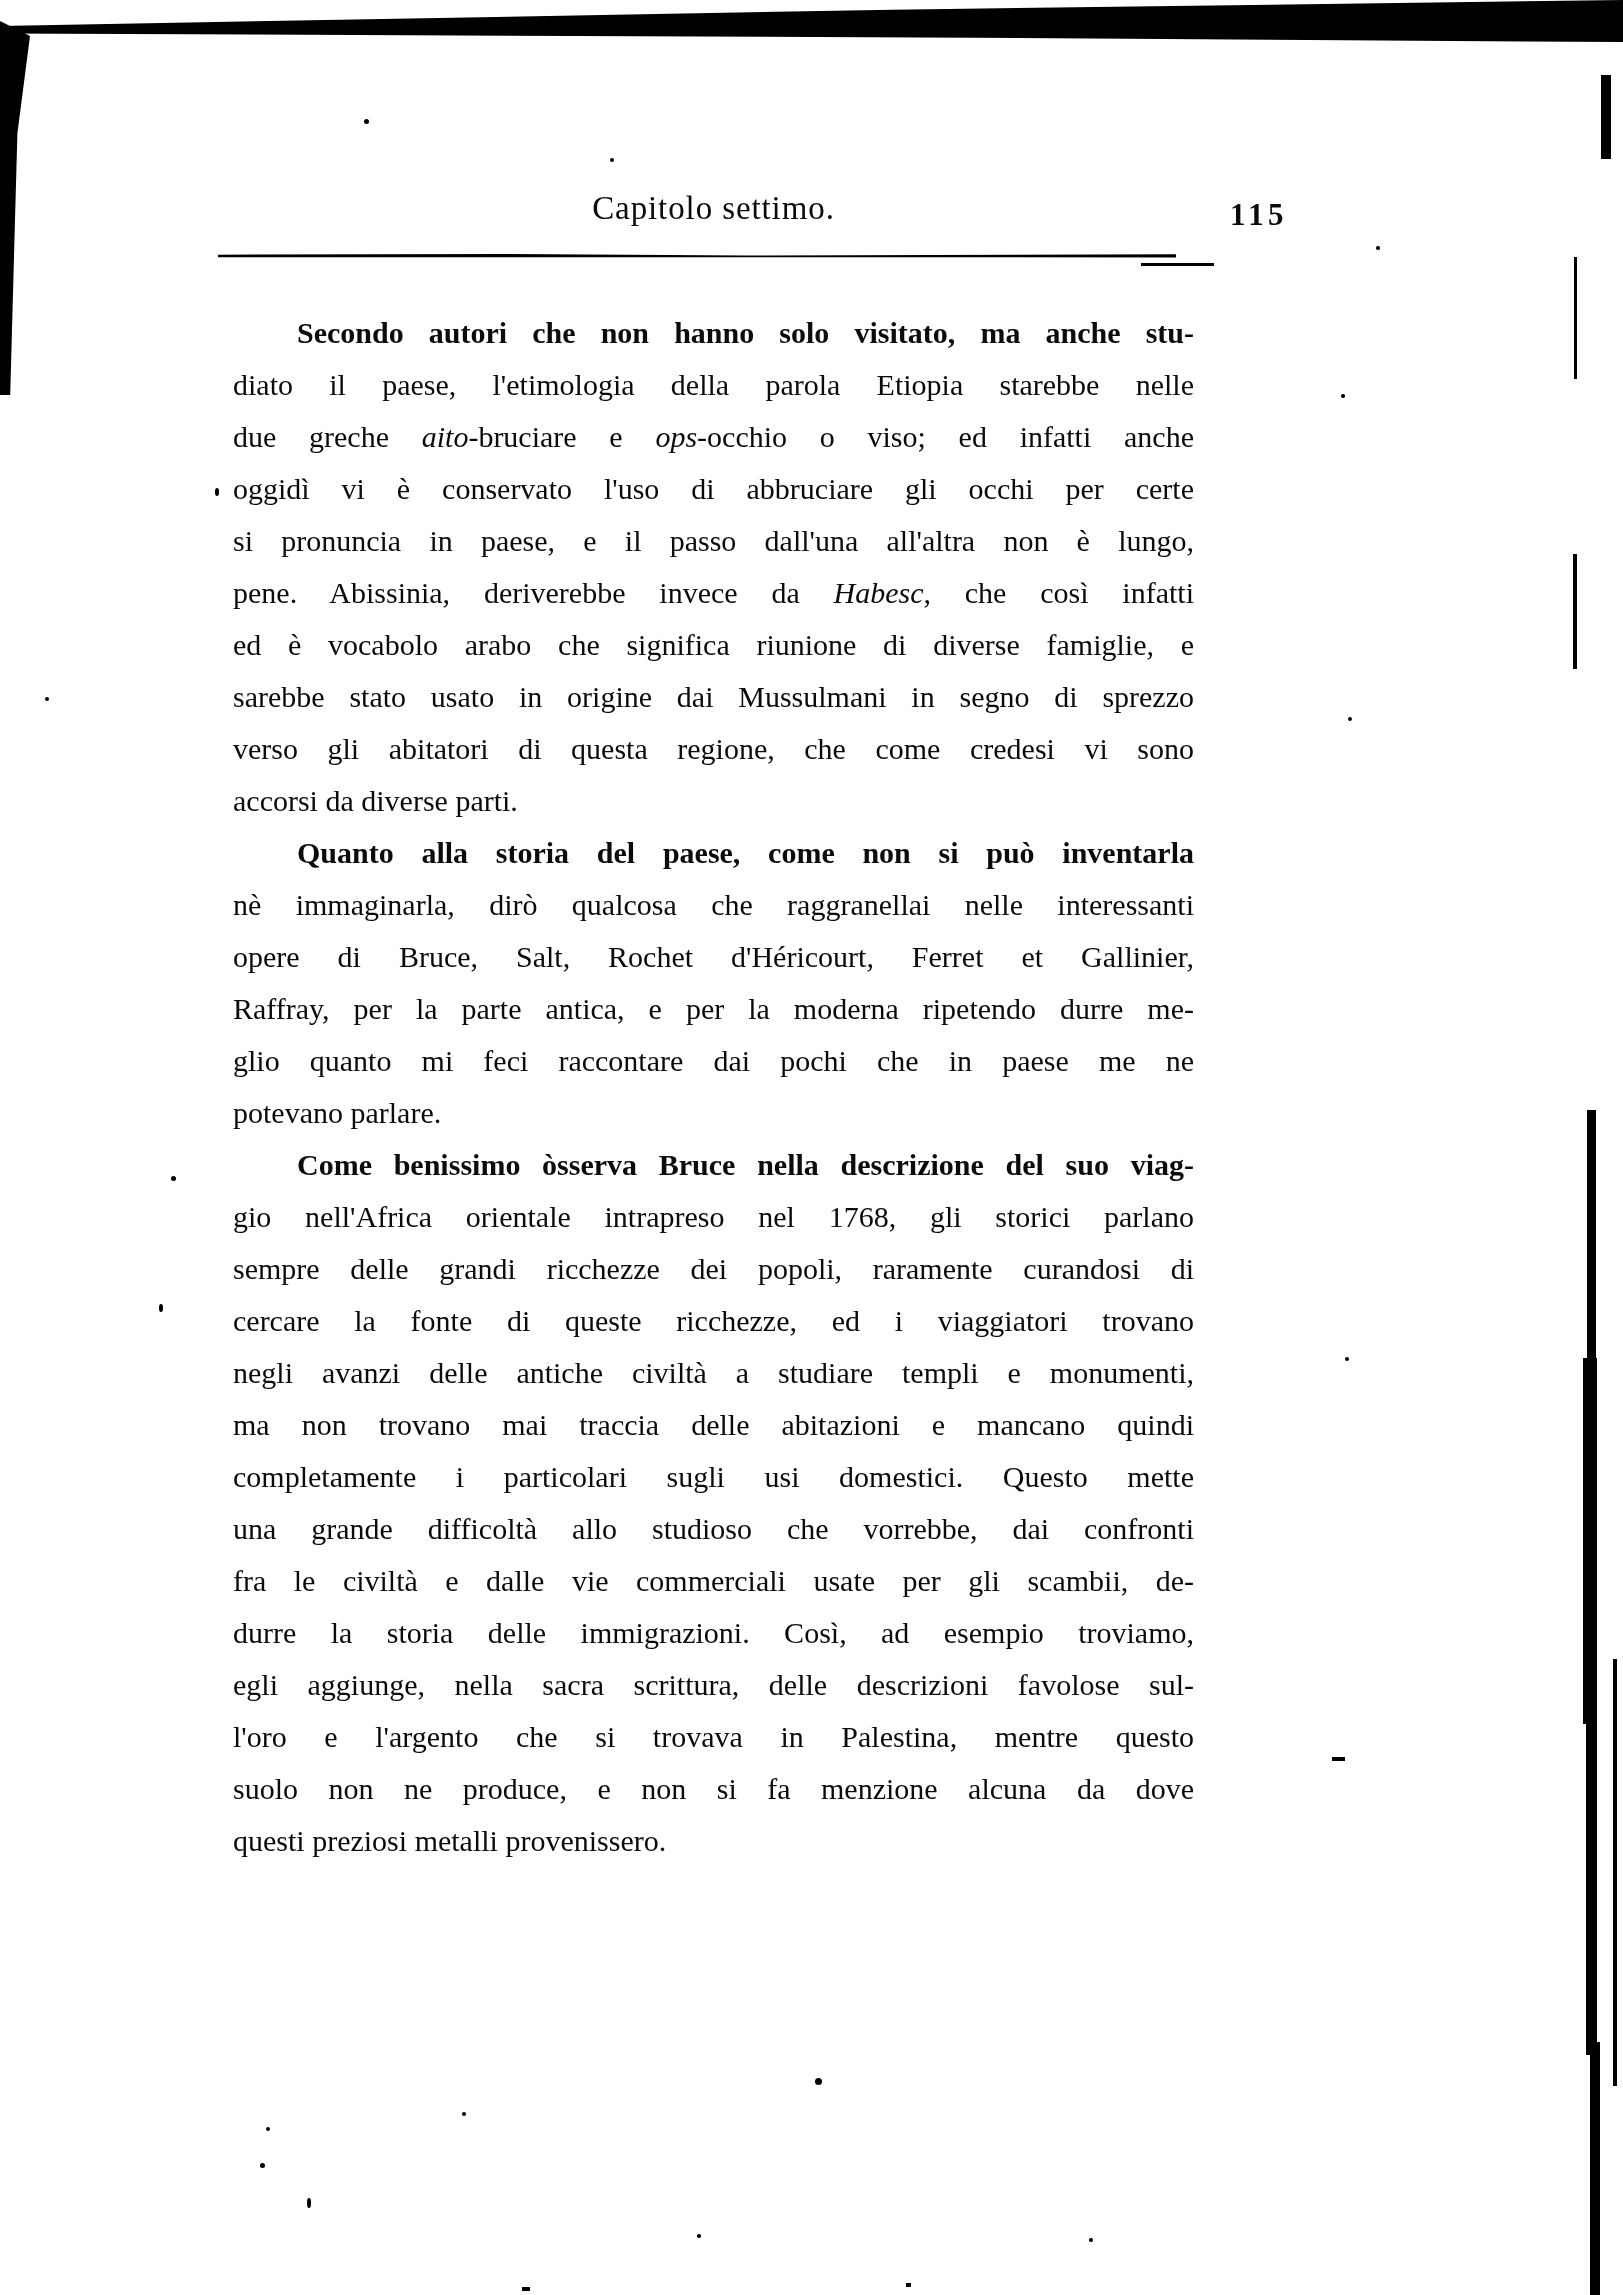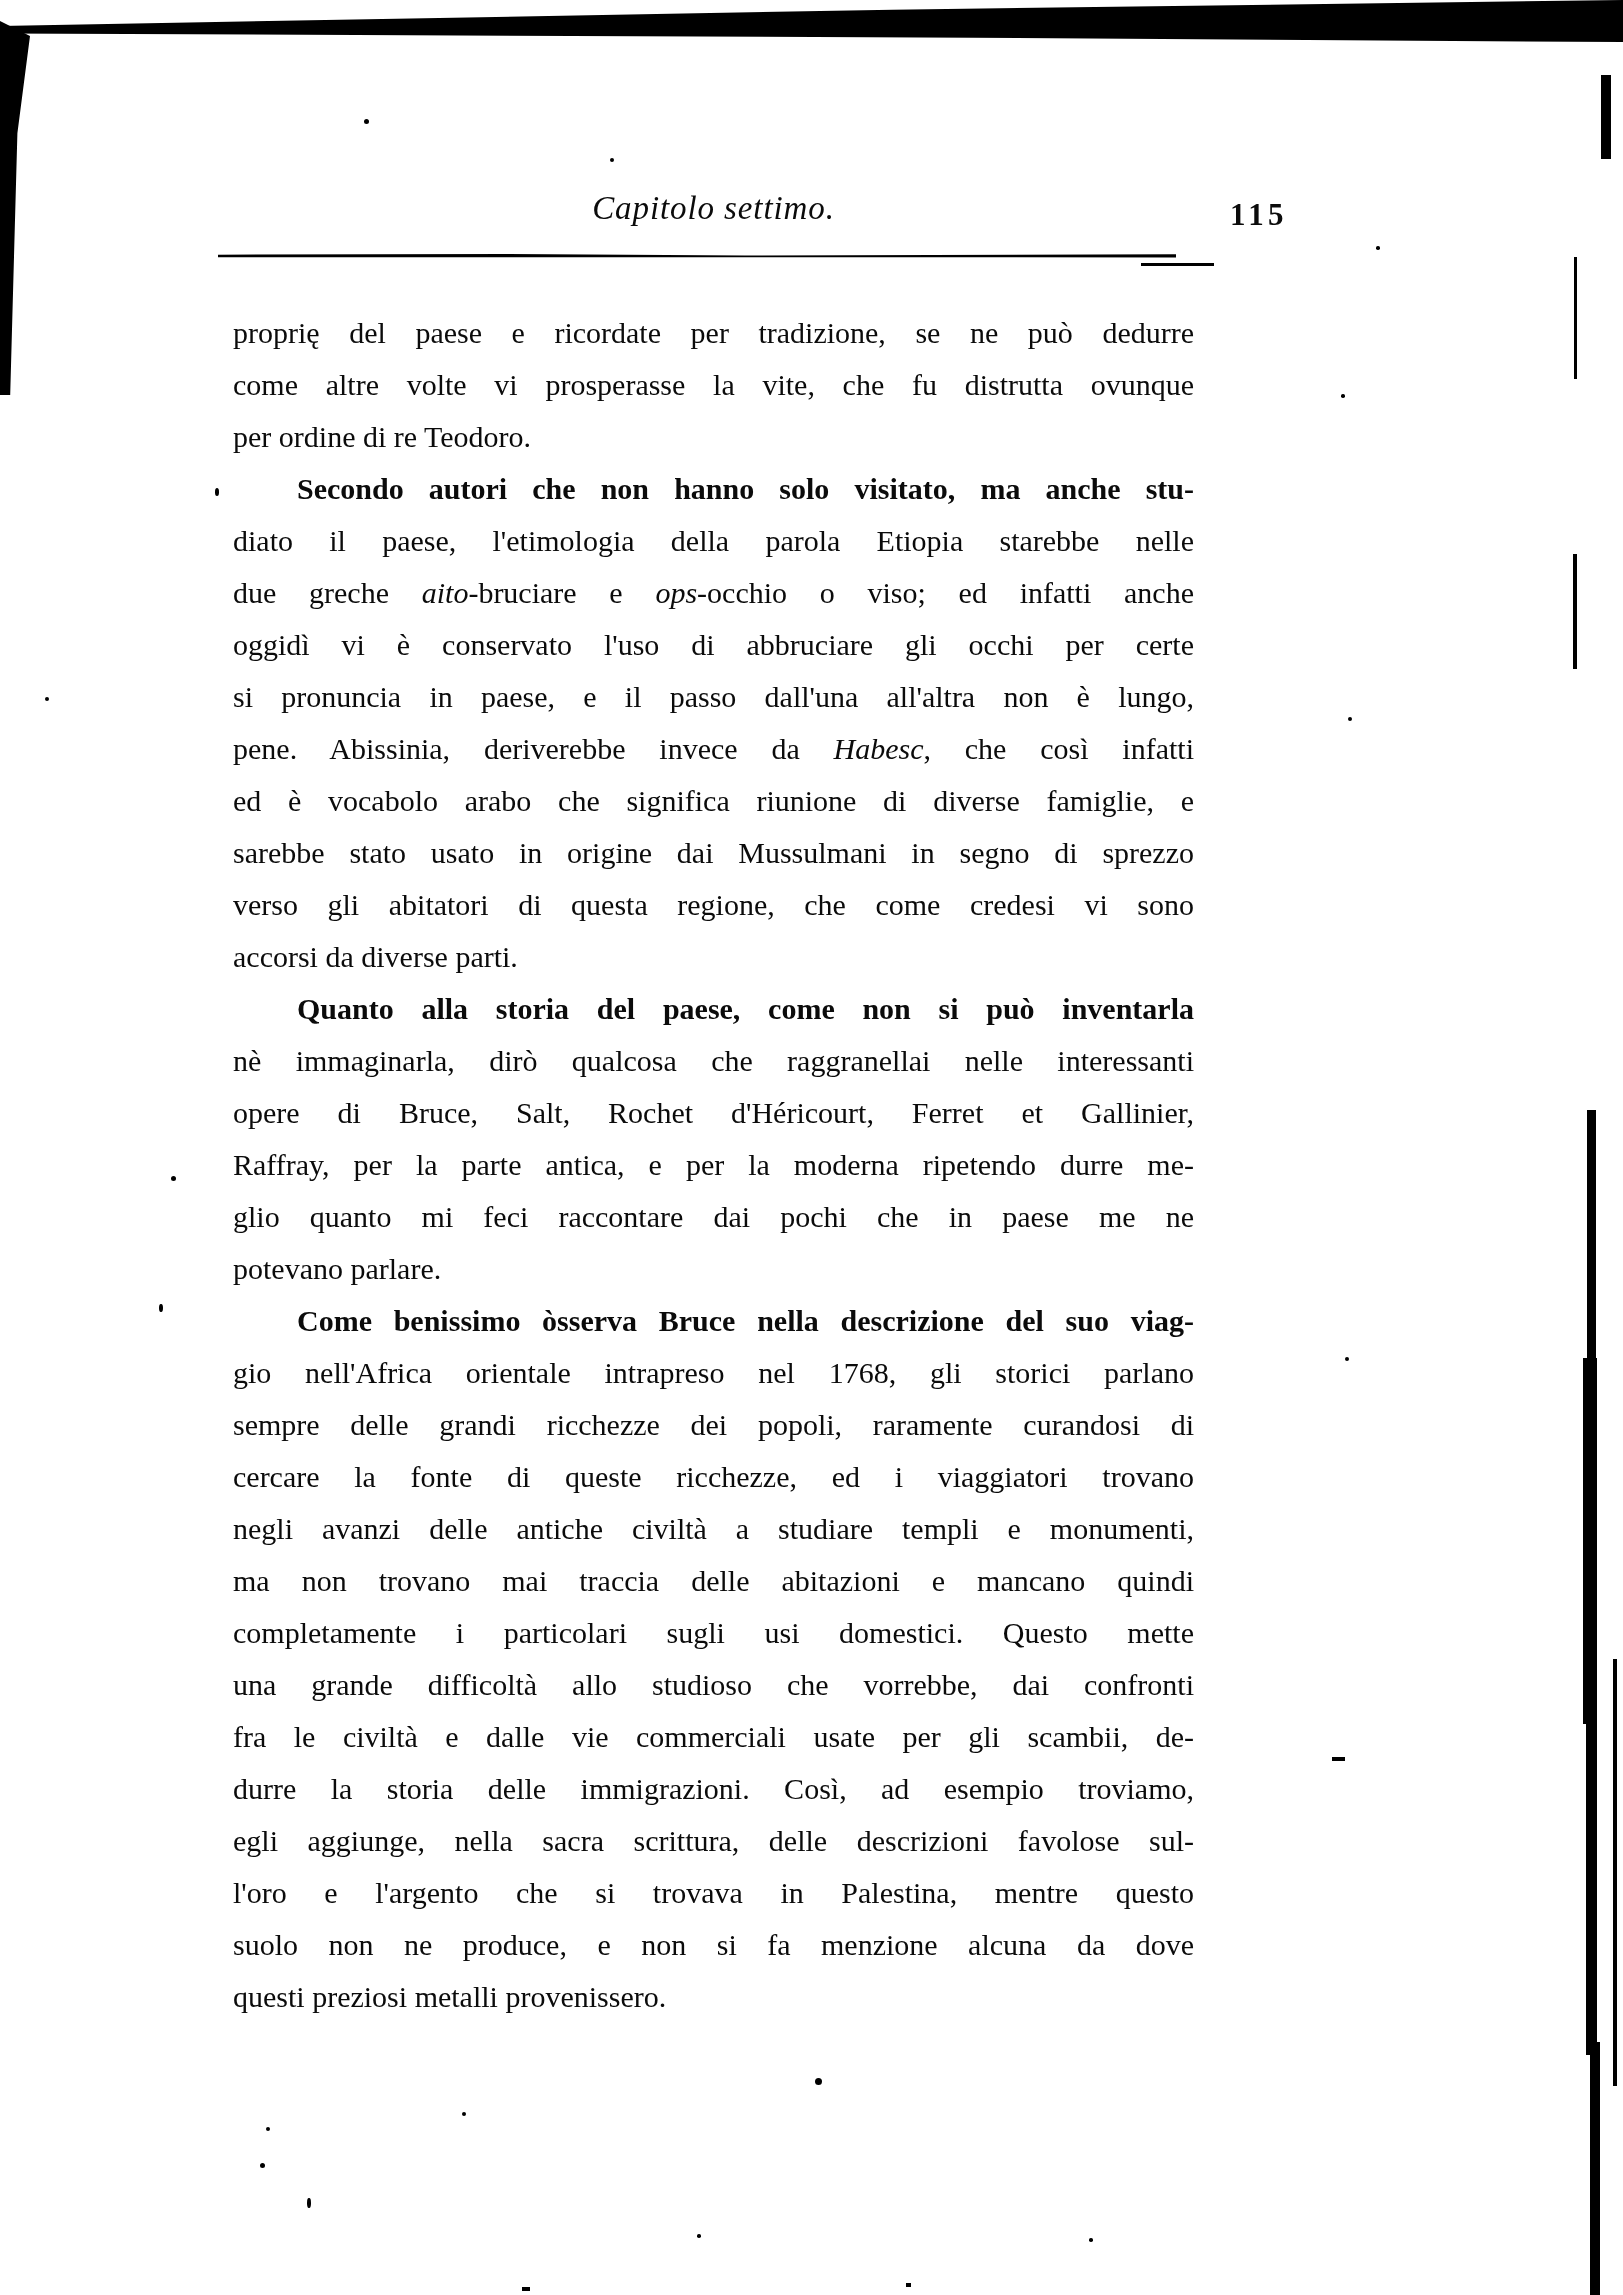--- a/index.html
+++ b/index.html
@@ -22,21 +22,21 @@
   .left-wedge {
     left:0; top:21px; width:30px; height:374px;
     clip-path:polygon(0 0, 100% 4%, 58% 30%, 34% 100%, 0 100%);
   }
   .speck { position:absolute; background:#000; border-radius:50%; }
 
   
   .header-row { position:absolute; left:233px; top:190px; width:961px; height:49px; }
   .running-title {
     display:block; text-align:center;
-    font-style:italic; font-size:33px; letter-spacing:0.9px;
+    font-size:33px; letter-spacing:0.9px;
   }
   .page-num {
     position:absolute; left:1190px; top:197px;
     font-size:31px; letter-spacing:4.4px; font-weight:bold;margin-left:40px;
   }
   .header-rule { position:absolute; left:218px; top:254px; width:958px; height:3.5px; background:#000;
     clip-path:polygon(0 20%, 30% 0, 55% 45%, 100% 5%, 100% 100%, 55% 90%, 0 95%);
   }
   .header-rule-dash { position:absolute; left:1141px; top:263px; width:73px; height:2.6px; background:#000; }
 
@@ -91,25 +91,20 @@
 
   <div class="header-row">
     <span class="running-title">Capitolo settimo.</span>
   </div>
   <span class="page-num">115</span>
   <div class="header-rule"></div>
   <div class="header-rule-dash"></div>
 
   <div class="text-block">
       <div class="paragraph">
-        <div class="line">proprię del paese e ricordate per tradizione, se ne può dedurre</div>
-        <div class="line">come altre volte vi prosperasse la vite, che fu distrutta ovunque</div>
-        <div class="line last">per ordine di re Teodoro.</div>
-      </div>
-      <div class="paragraph">
         <div class="line indent">Secondo autori che non hanno solo visitato, ma anche stu-</div>
         <div class="line">diato il paese, l'etimologia della parola Etiopia starebbe nelle</div>
         <div class="line">due greche <em>aito</em>-bruciare e <em>ops</em>-occhio o viso; ed infatti anche</div>
         <div class="line">oggidì vi è conservato l'uso di abbruciare gli occhi per certe</div>
         <div class="line">si pronuncia in paese, e il passo dall'una all'altra non è lungo,</div>
         <div class="line">pene. Abissinia, deriverebbe invece da <em>Habesc</em>, che così infatti</div>
         <div class="line">ed è vocabolo arabo che significa riunione di diverse famiglie, e</div>
         <div class="line">sarebbe stato usato in origine dai Mussulmani in segno di sprezzo</div>
         <div class="line">verso gli abitatori di questa regione, che come credesi vi sono</div>
         <div class="line last">accorsi da diverse parti.</div>

